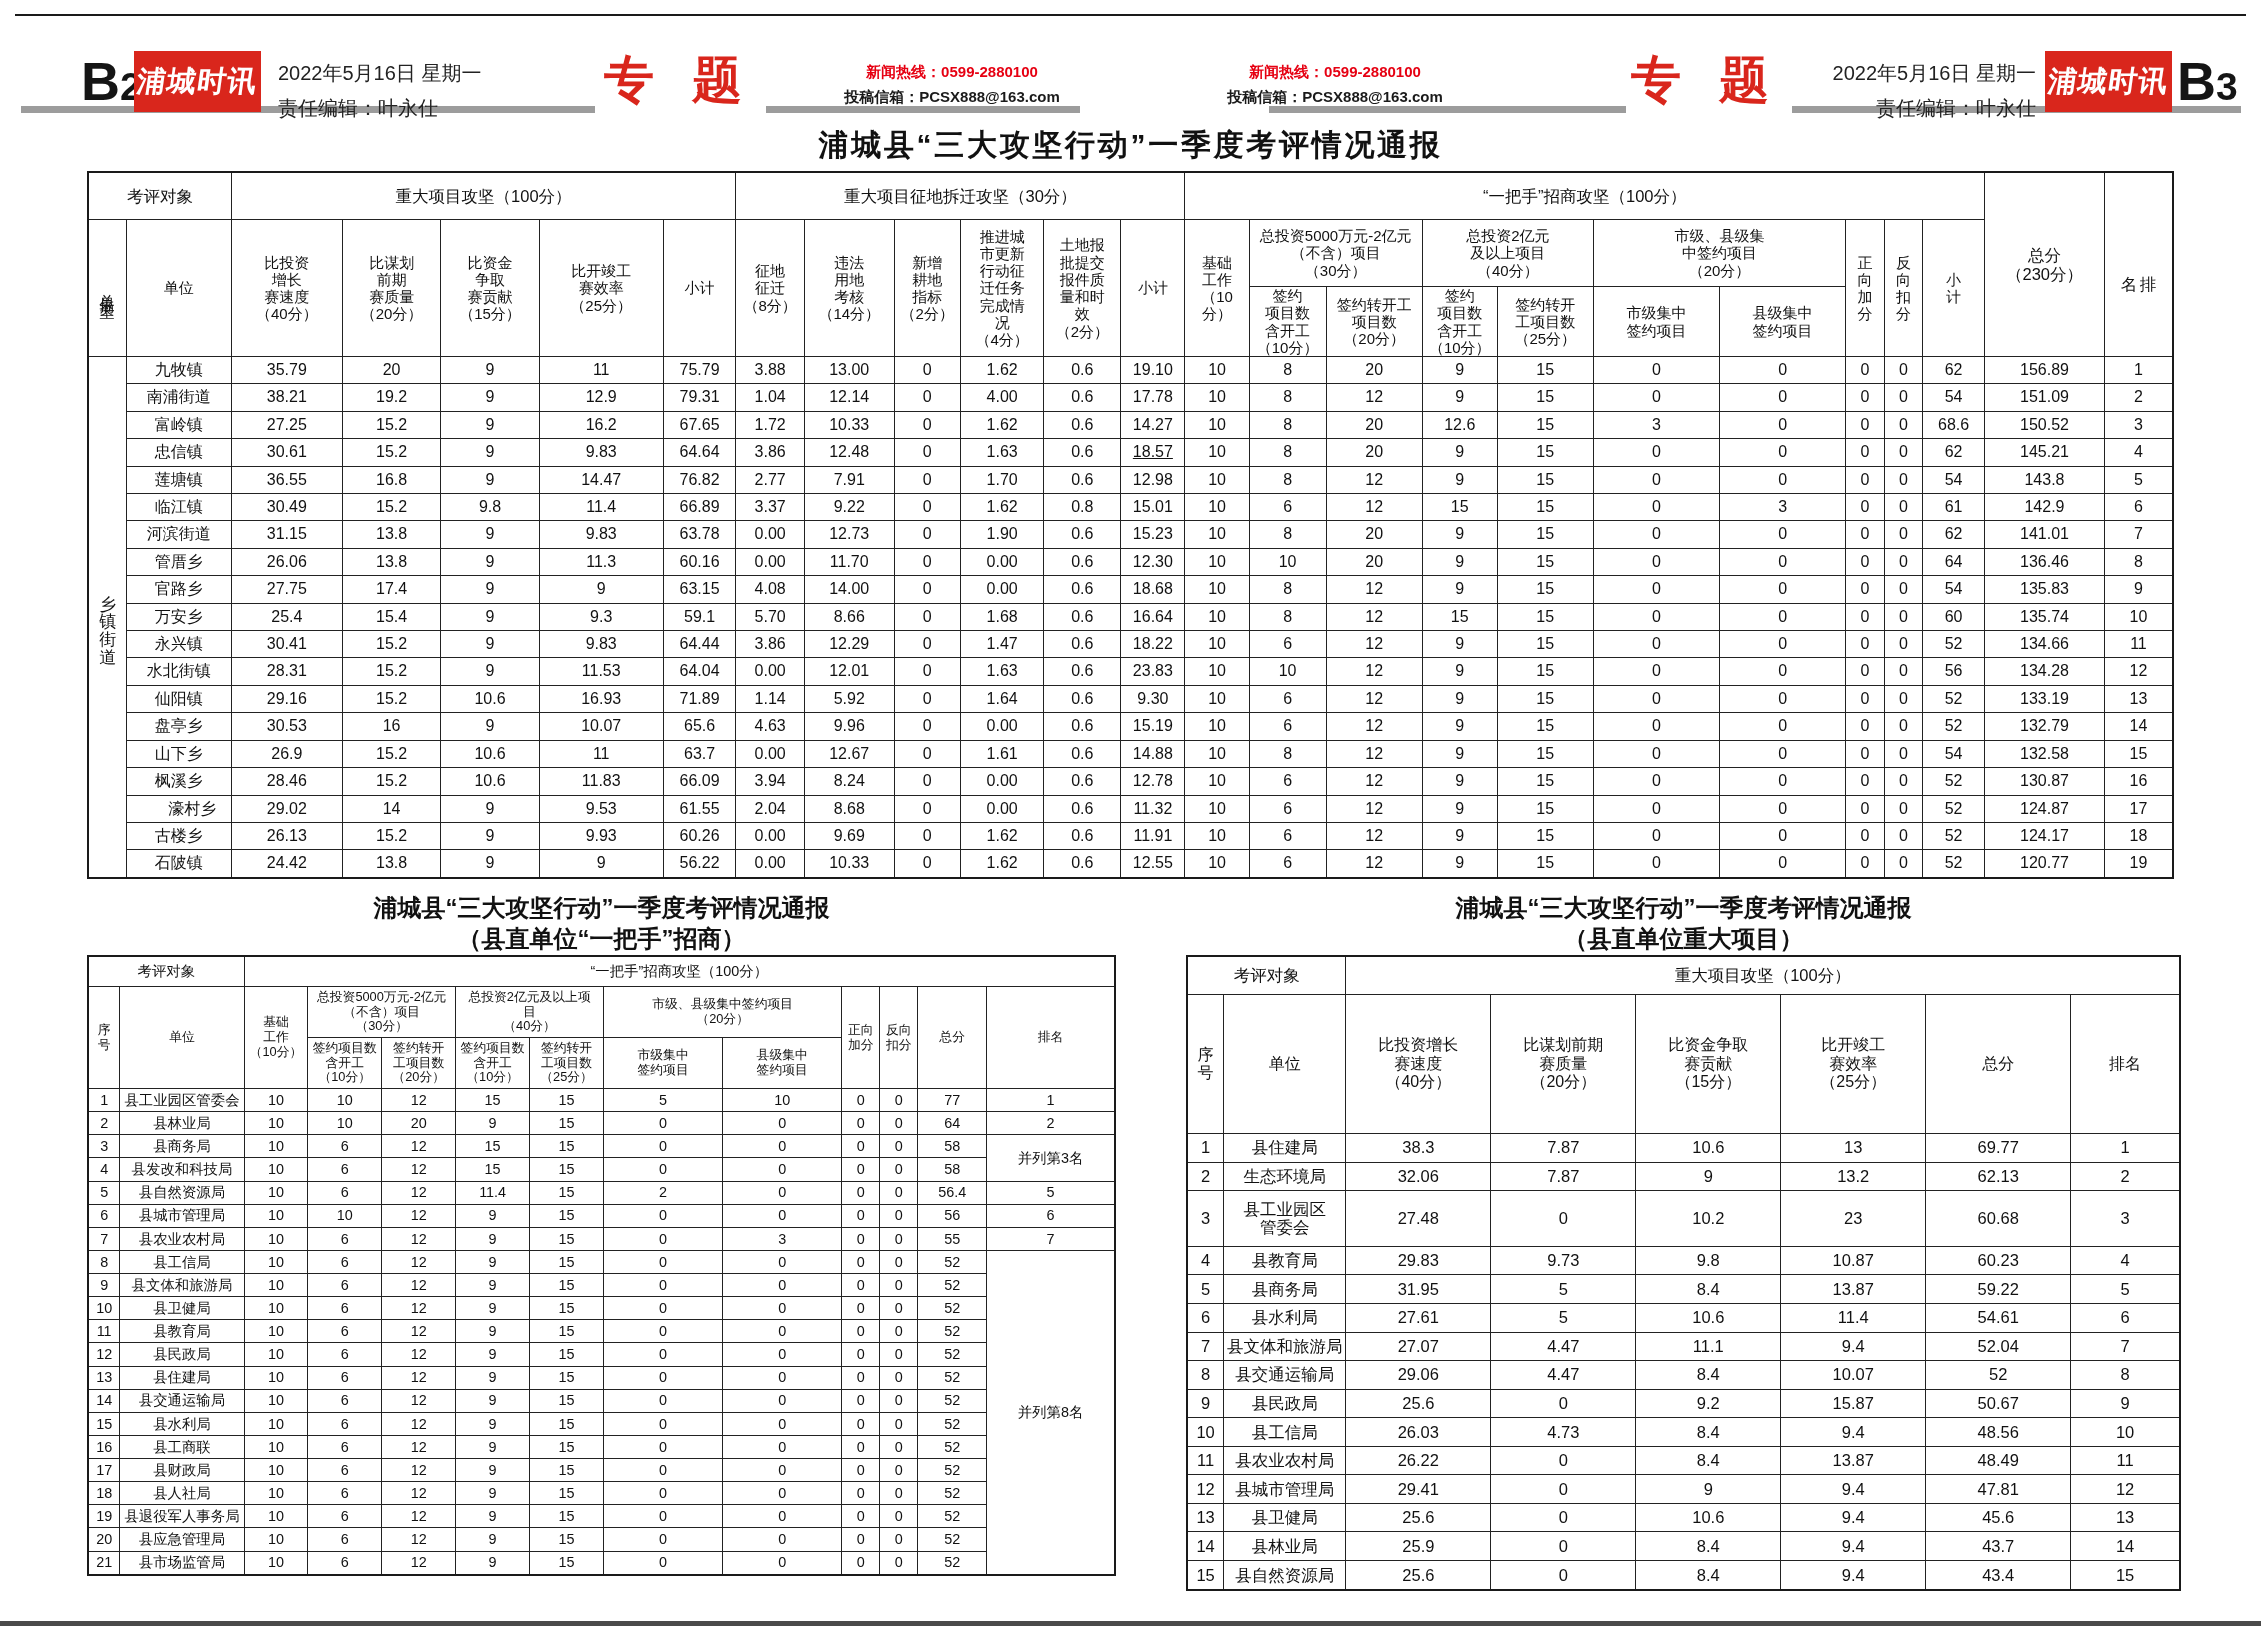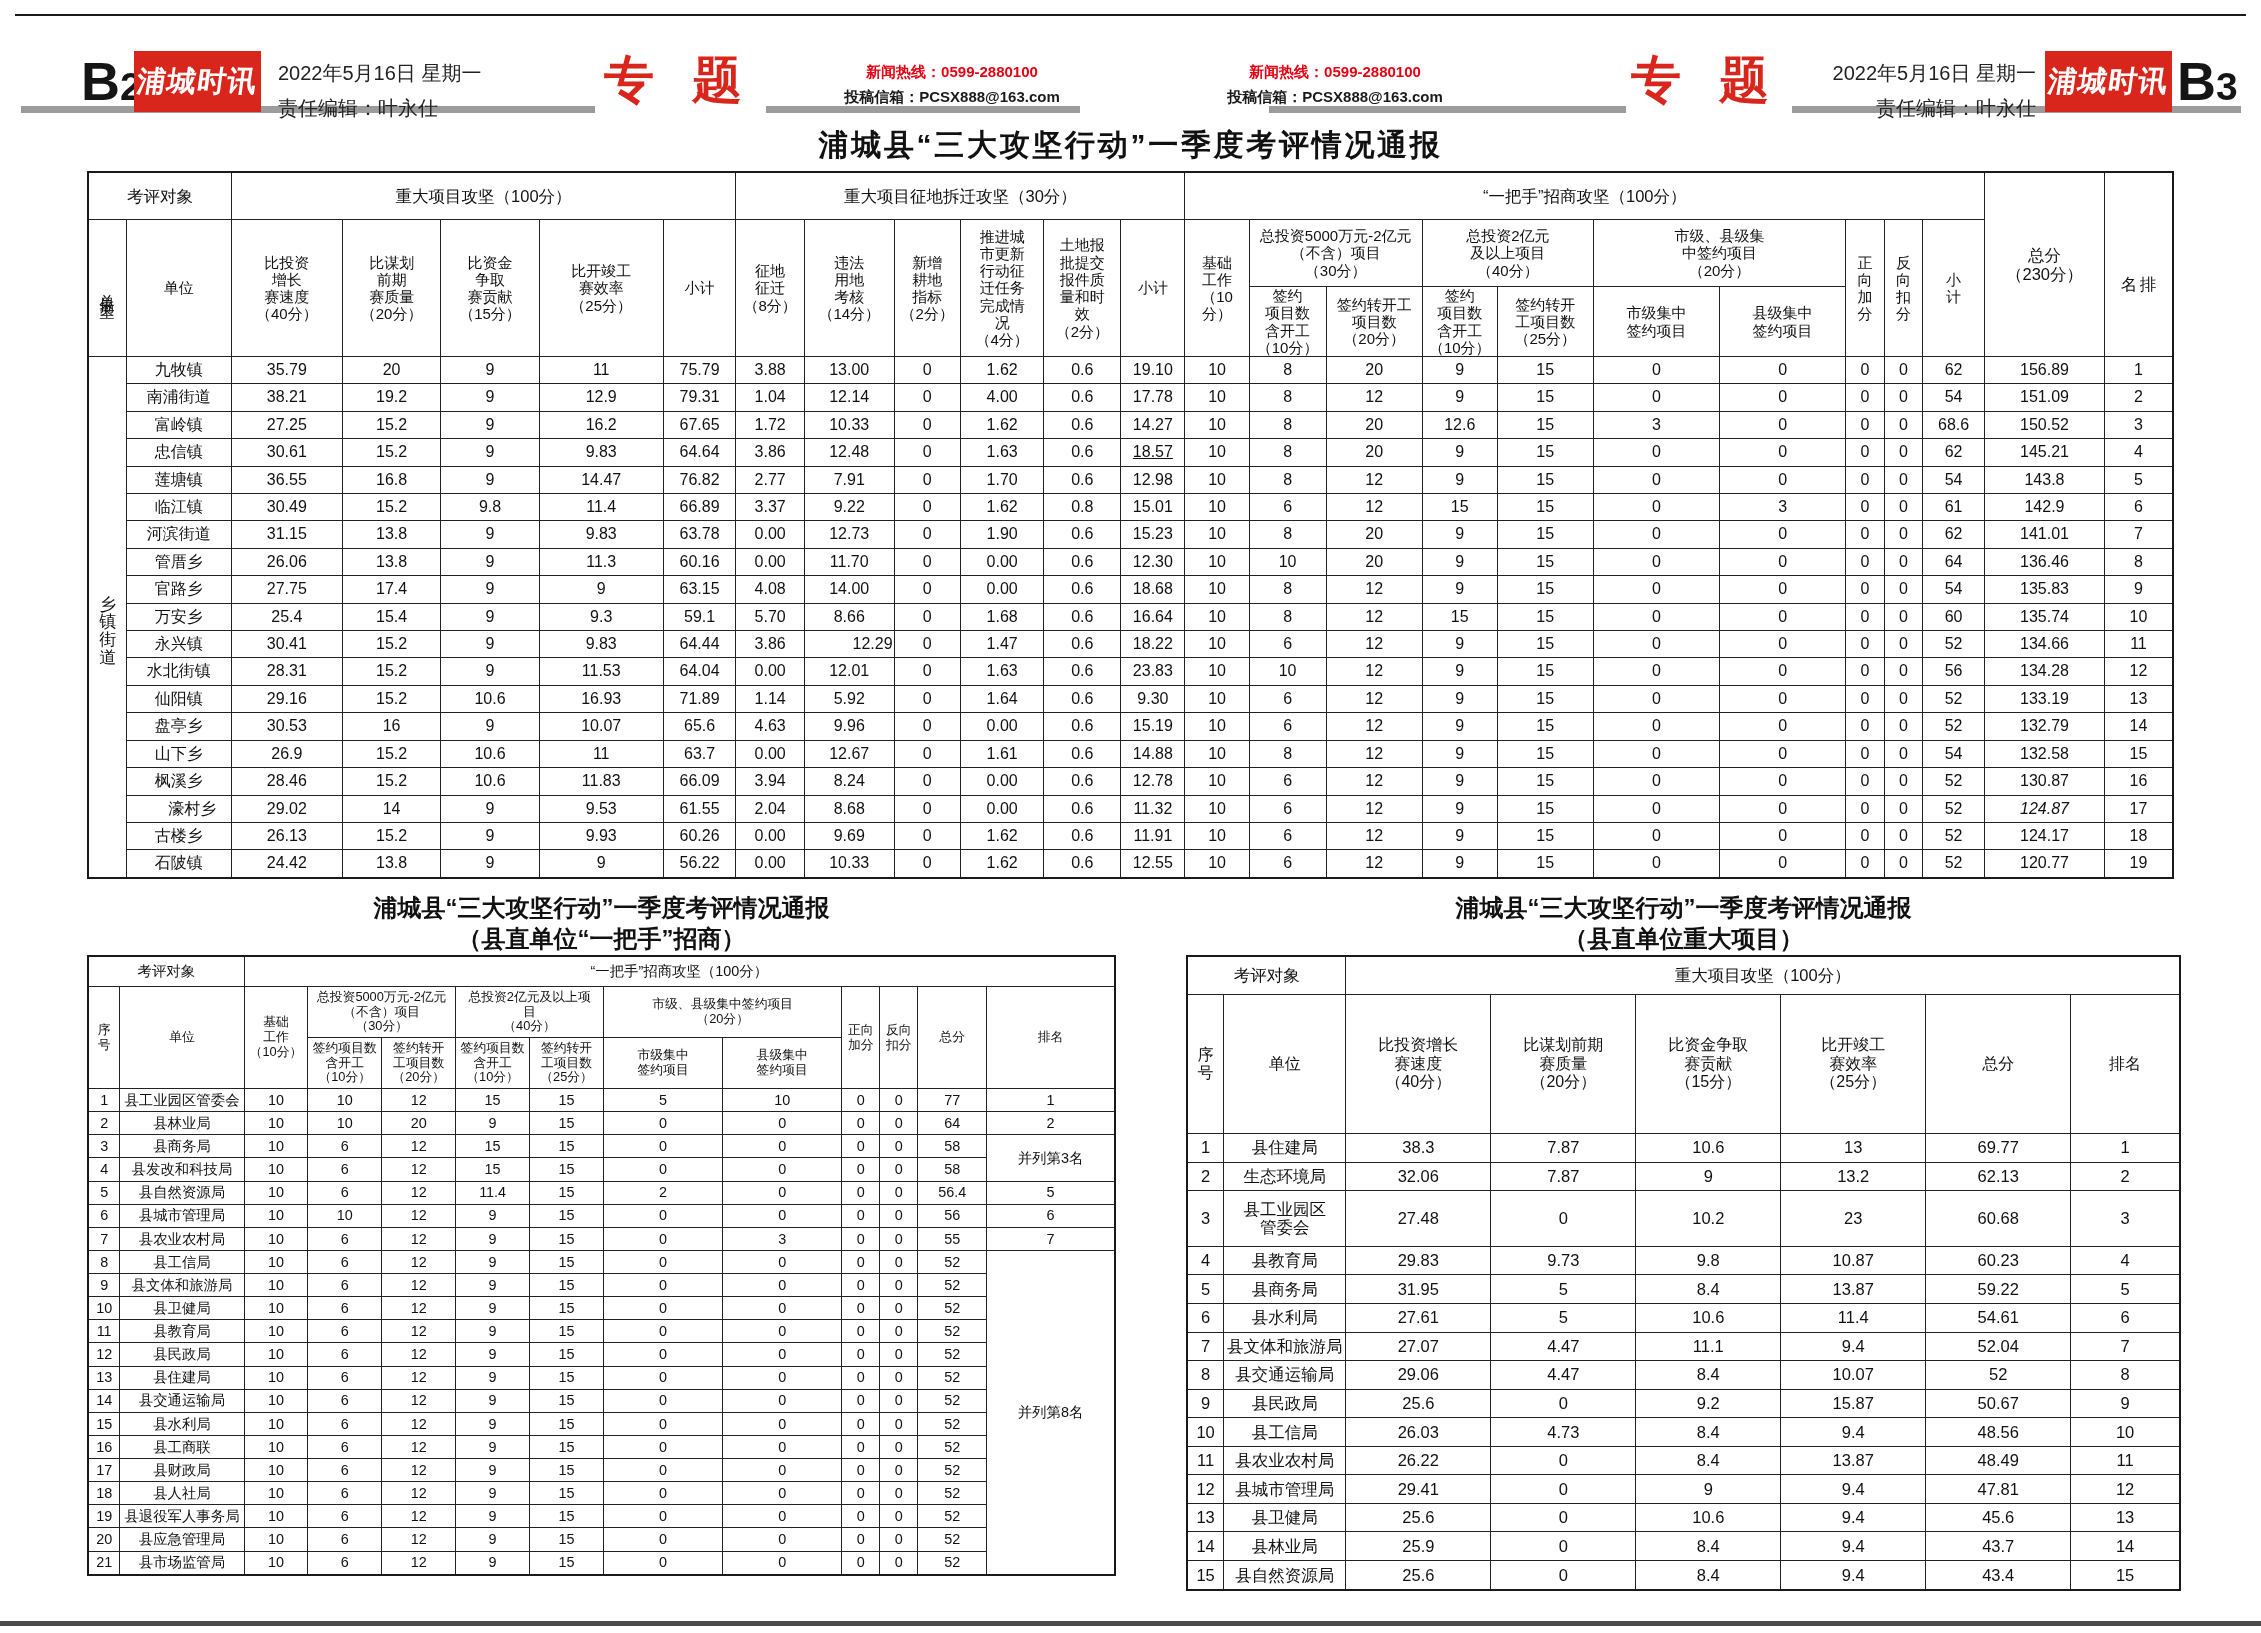--- a/index.html
+++ b/index.html
@@ -498,21 +498,21 @@
             <td style="white-space: pre-line;">10</td>
           </tr>
           <tr>
             <td style="white-space: pre-line;">永兴镇</td>
             <td style="white-space: pre-line;">30.41</td>
             <td style="white-space: pre-line;">15.2</td>
             <td style="white-space: pre-line;">9</td>
             <td style="white-space: pre-line;">9.83</td>
             <td style="white-space: pre-line;">64.44</td>
             <td style="white-space: pre-line;">3.86</td>
-            <td style="white-space: pre-line; text-align: right;">12.29</td>
+            <td style="white-space: pre-line;">12.29</td>
             <td style="white-space: pre-line;">0</td>
             <td style="white-space: pre-line;">1.47</td>
             <td style="white-space: pre-line;">0.6</td>
             <td style="white-space: pre-line;">18.22</td>
             <td style="white-space: pre-line;">10</td>
             <td style="white-space: pre-line;">6</td>
             <td style="white-space: pre-line;">12</td>
             <td style="white-space: pre-line;">9</td>
             <td style="white-space: pre-line;">15</td>
             <td style="white-space: pre-line;">0</td>
@@ -669,21 +669,21 @@
             <td style="white-space: pre-line;">10</td>
             <td style="white-space: pre-line;">6</td>
             <td style="white-space: pre-line;">12</td>
             <td style="white-space: pre-line;">9</td>
             <td style="white-space: pre-line;">15</td>
             <td style="white-space: pre-line;">0</td>
             <td style="white-space: pre-line;">0</td>
             <td style="white-space: pre-line;">0</td>
             <td style="white-space: pre-line;">0</td>
             <td style="white-space: pre-line;">52</td>
-            <td style="white-space: pre-line; font-style: italic;">124.87</td>
+            <td style="white-space: pre-line;">124.87</td>
             <td style="white-space: pre-line;">17</td>
           </tr>
           <tr>
             <td style="white-space: pre-line;">古楼乡</td>
             <td style="white-space: pre-line;">26.13</td>
             <td style="white-space: pre-line;">15.2</td>
             <td style="white-space: pre-line;">9</td>
             <td style="white-space: pre-line;">9.93</td>
             <td style="white-space: pre-line;">60.26</td>
             <td style="white-space: pre-line;">0.00</td>

